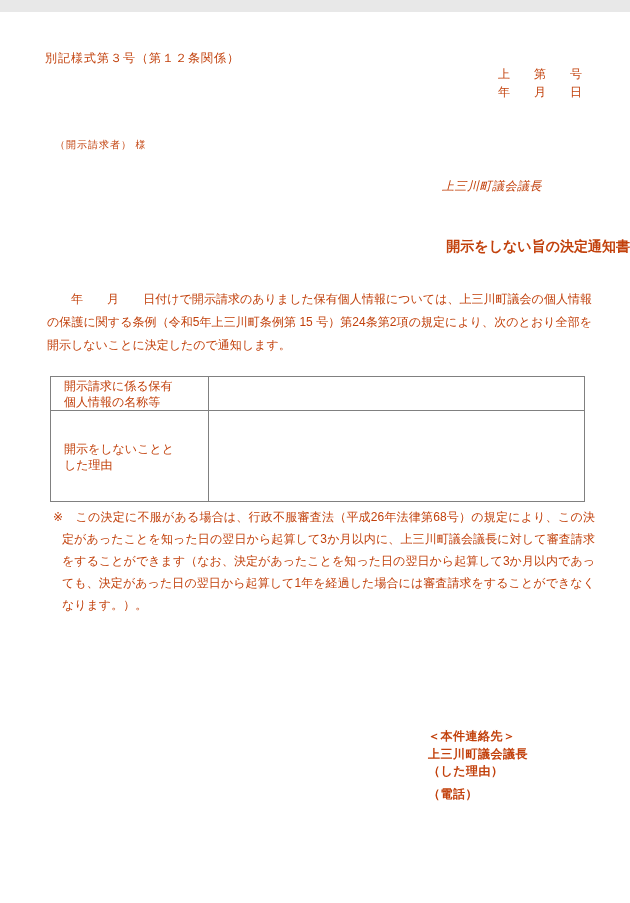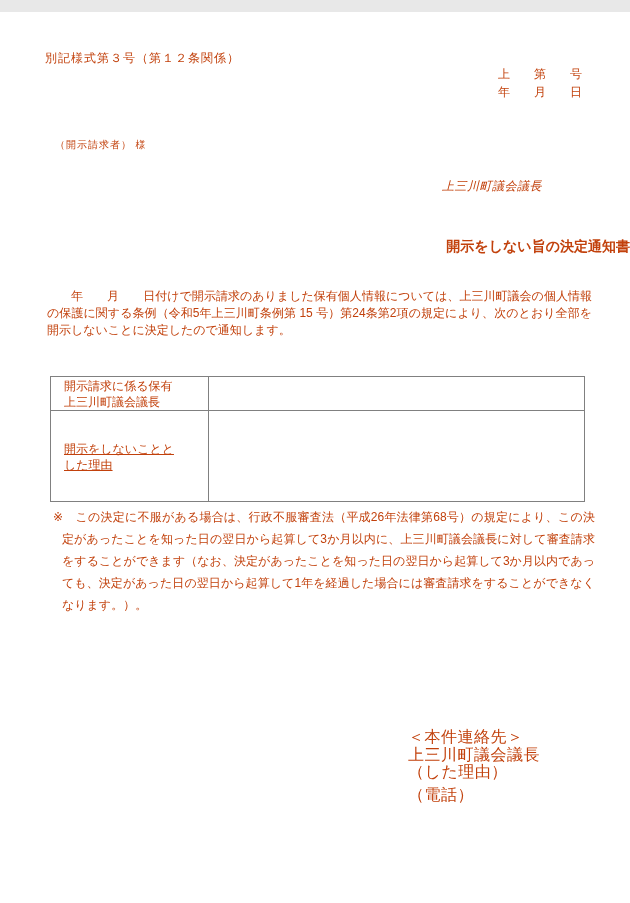--- a/index.html
+++ b/index.html
@@ -31,47 +31,47 @@
     position: absolute; left: 442px; top: 166px;
     font-size: 12px; letter-spacing: 0.5px; font-style: italic;
   }
   .doc-title {
     position: absolute; left: 0; top: 226px; width: 100%;
     text-align: right; font-size: 14px; font-weight: bold;
     font-family: "Liberation Sans", "DejaVu Sans", sans-serif;
   }
   .body-text {
     position: absolute; left: 47px; top: 276px; width: 545px;
-    font-size: 12px; line-height: 17px; text-align: justify;
+    font-size: 12px; line-height: 23px; text-align: justify;
     font-family: "Liberation Sans", "DejaVu Sans", sans-serif;
   }
   .info-table {
     position: absolute; left: 50px; top: 364px; width: 533px;
     border: 1px solid #808080; border-collapse: collapse;
     display: grid; grid-template-columns: 158px 1fr; grid-template-rows: 34px 90px;
     font-family: "Liberation Sans", "DejaVu Sans", sans-serif;
   }
   .info-table .cell { box-sizing: border-box; }
   .info-table .label {
     border-right: 1px solid #808080;
     padding: 1px 8px 0 13px;
     font-size: 12px; line-height: 16px; white-space: pre-line;
   }
-  .info-table .label.centered { display: flex; align-items: center; text-decoration: underline; }
+  .info-table .label.centered { display: flex; align-items: center; }
   .info-table .row-divider { border-bottom: 1px solid #808080; }
   .note {
     position: absolute; left: 62px; top: 494px; width: 533px;
     font-size: 12px; line-height: 22px; text-align: justify;
     font-family: "Liberation Sans", "DejaVu Sans", sans-serif;
   }
   .note p { margin: 0; }
   .note p.hang { text-indent: -9px; }
   .contact {
-    position: absolute; left: 408px; top: 716px;
-    font-size: 16px; line-height: 17.5px; letter-spacing: 0.5px;
+    position: absolute; left: 428px; top: 716px;
+    font-size: 12px; line-height: 17.5px; letter-spacing: 0.5px; font-weight: bold;
   }
   .contact .phone { margin-top: 5px; }
 </style>
 </head>
 <body>
 
 <div class="page">
 
   <div class="form-number">別記様式第３号（第１２条関係）</div>
 
@@ -83,21 +83,21 @@
   <div class="addressee">（開示請求者） 様</div>
 
   <div class="sender">上三川町議会議長</div>
 
   <div class="doc-title">開示をしない旨の決定通知書</div>
 
   <div class="body-text">　　年　　月　　日付けで開示請求のありました保有個人情報については、上三川町議会の個人情報の保護に関する条例（令和5年上三川町条例第 15 号）第24条第2項の規定により、次のとおり全部を開示しないことに決定したので通知します。</div>
 
   <div class="info-table">
     <div class="cell label row-divider">開示請求に係る保有
-上三川町議会議長</div>
+個人情報の名称等</div>
     <div class="cell value row-divider"></div>
     <div class="cell label centered">開示をしないことと
 した理由</div>
     <div class="cell value"></div>
   </div>
 
   <div class="note">
     <p class="hang">※　この決定に不服がある場合は、行政不服審査法（平成26年法律第68号）の規定により、この決定があったことを知った日の翌日から起算して3か月以内に、上三川町議会議長に対して審査請求をすることができます（なお、決定があったことを知った日の翌日から起算して3か月以内であっても、決定があった日の翌日から起算して1年を経過した場合には審査請求をすることができなくなります。）。</p>
   </div>
 

